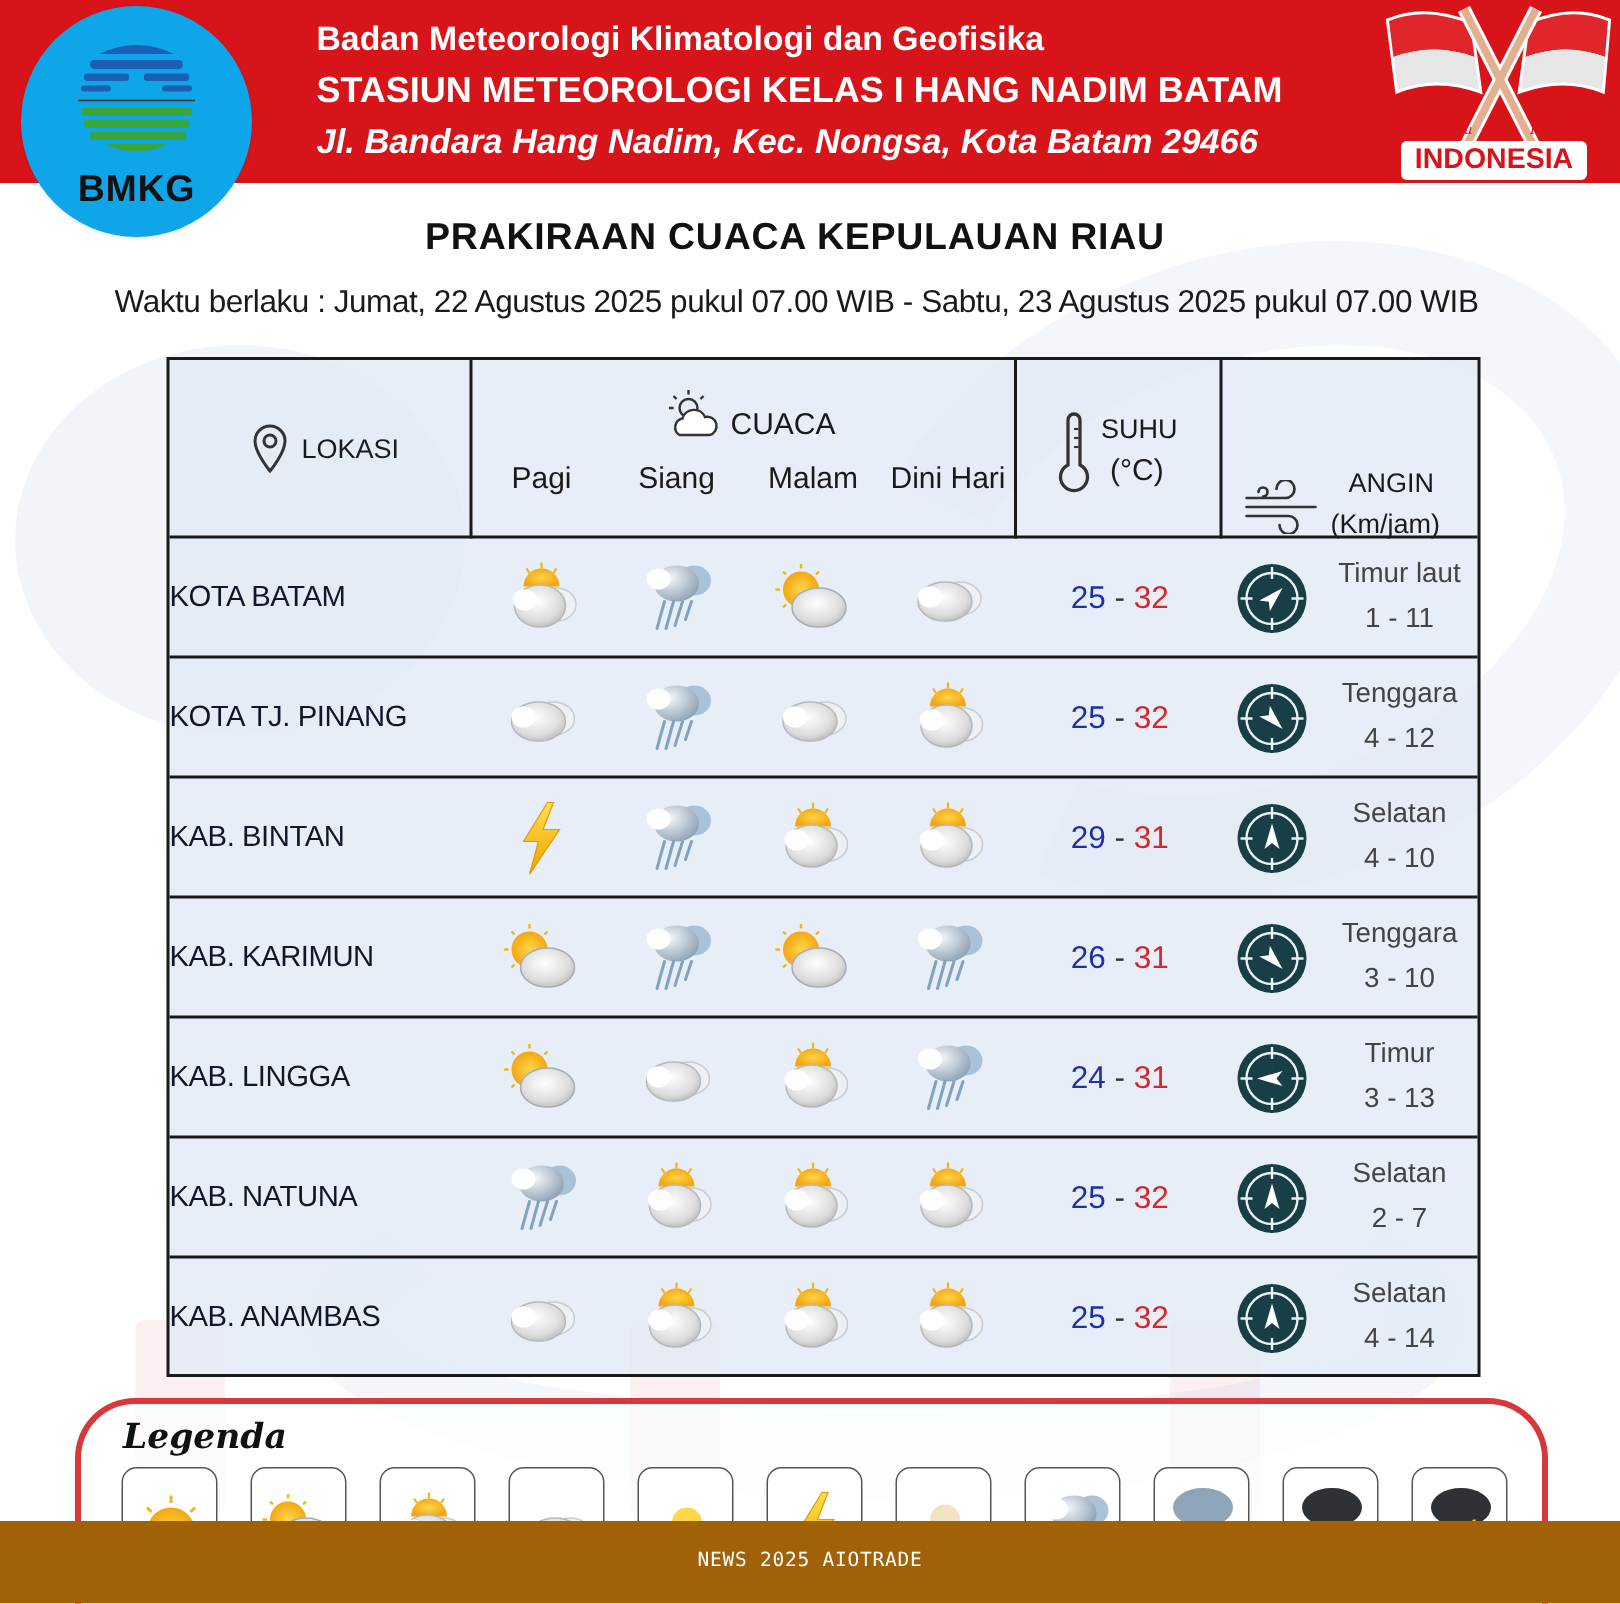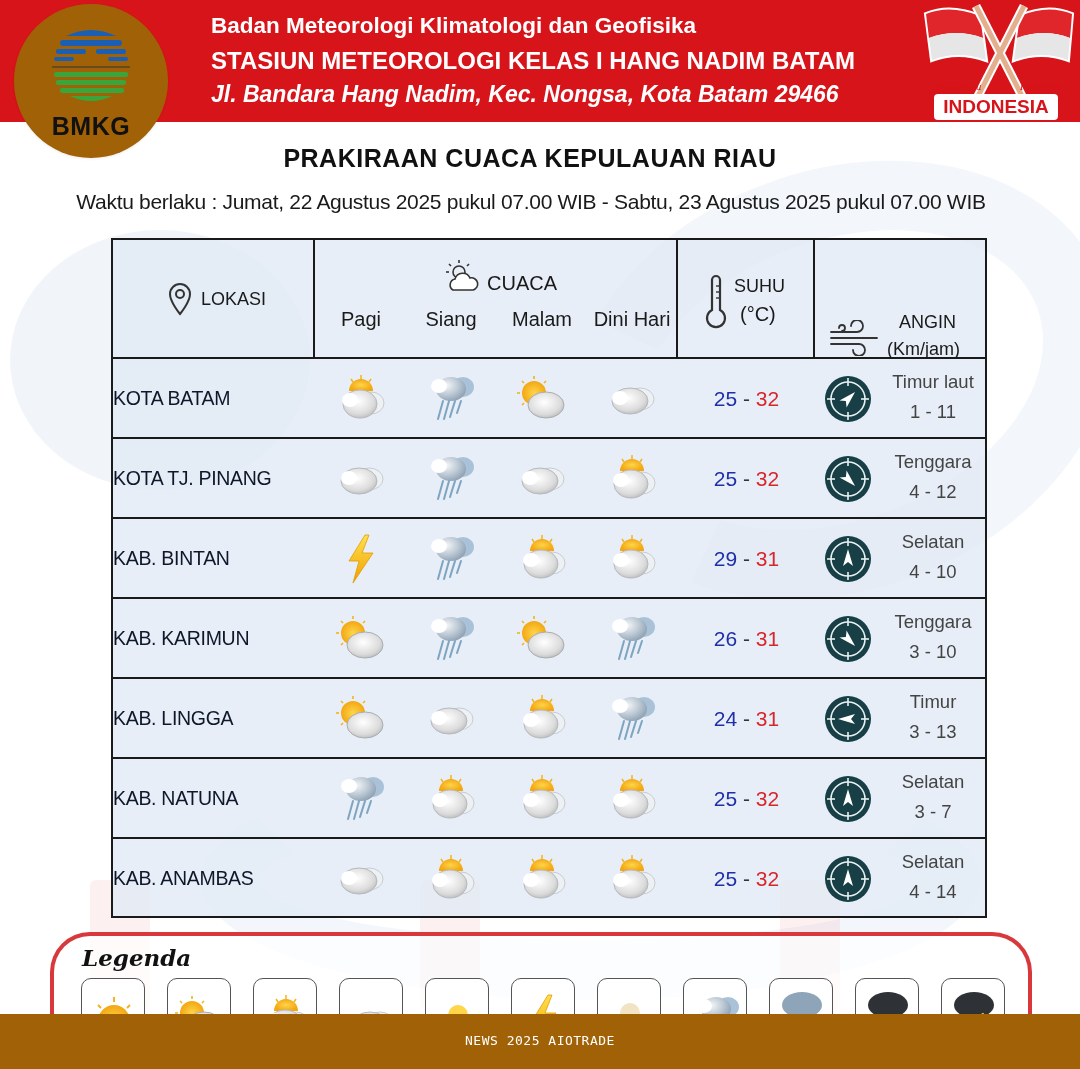--- a/index.html
+++ b/index.html
@@ -8,21 +8,21 @@
 
   
   .bg-swirl { position: absolute; border-radius: 50%; pointer-events: none; }
   .sw1 { left: 560px; top: 170px; width: 560px; height: 420px; border: 70px solid rgba(200,212,230,0.22); border-left-color: transparent; transform: rotate(-20deg); }
   .sw2 { left: 10px; top: 230px; width: 300px; height: 260px; background: rgba(200,215,235,0.25); }
   .sw3 { left: 200px; top: 760px; width: 780px; height: 240px; border: 60px solid rgba(190,210,235,0.18); border-top-color: transparent; }
   .bg-flag { position: absolute; top: 880px; width: 60px; height: 130px; background: rgba(230,60,60,0.08); border-radius: 6px; }
 
   
   .header-band { position: absolute; left: 0; top: 0; width: 1080px; height: 122px; background: #d7141a; }
-  .logo-circle { position: absolute; left: 14px; top: 4px; width: 154px; height: 154px; border-radius: 50%; background: #a16207; box-shadow: 0 1px 3px rgba(0,0,0,0.08); }
+  .logo-circle { position: absolute; left: 14px; top: 4px; width: 154px; height: 154px; border-radius: 50%; background: #0ea5e9; box-shadow: 0 1px 3px rgba(0,0,0,0.08); }
   .logo-svg { position: absolute; left: 32px; top: 18px; }
   .logo-text { position: absolute; left: 0; width: 154px; top: 108px; text-align: center; font-weight: bold; font-size: 25px; color: #111; letter-spacing: 0.5px; }
   .hdr-line1 { position: absolute; left: 211px; top: 13px; font-size: 22.5px; font-weight: bold; color: #fff; }
   .hdr-line2 { position: absolute; left: 211px; top: 47px; font-size: 24px; font-weight: bold; color: #fff; }
   .hdr-line3 { position: absolute; left: 211px; top: 81px; font-size: 23px; font-weight: bold; font-style: italic; color: #fff; }
 
   .flag-badge { position: absolute; left: 920px; top: 2px; width: 160px; height: 118px; }
   .flag-sub { position: absolute; font-family: "DejaVu Serif", serif; font-style: italic; font-size: 9px; color: #d7141a; }
   .flag-main { position: absolute; left: 14px; top: 92px; width: 124px; height: 26px; background: #fff; border-radius: 4px; text-align: center; font-weight: bold; font-size: 19px; color: #d7141a; line-height: 26px; }
 
@@ -373,21 +373,21 @@
         </svg>
       <svg class="wx" style="left:519px">
           <use href="#ic-cerah-berawan"></use>
         </svg>
       <div class="temp"><span class="t-min">25</span><span class="t-sep"> - </span><span class="t-max">32</span></div>
       <svg class="compass" viewBox="0 0 48 48">
           <use href="#compass"></use>
           <path d="M24 14 L29 31 L24 27 L19 31 Z" fill="#fff"></path>
         </svg>
       <div class="wind-dir">Selatan</div>
-      <div class="wind-spd">3 - 7</div>
+      <div class="wind-spd">2 - 7</div>
     </div>
 
     <div class="trow" style="top:480px;height:79px">
       <div class="loc-name">KAB. ANAMBAS</div>
       <svg class="wx" style="left:248px">
           <use href="#ic-berawan"></use>
         </svg>
       <svg class="wx" style="left:338px">
           <use href="#ic-cerah-berawan"></use>
         </svg>

